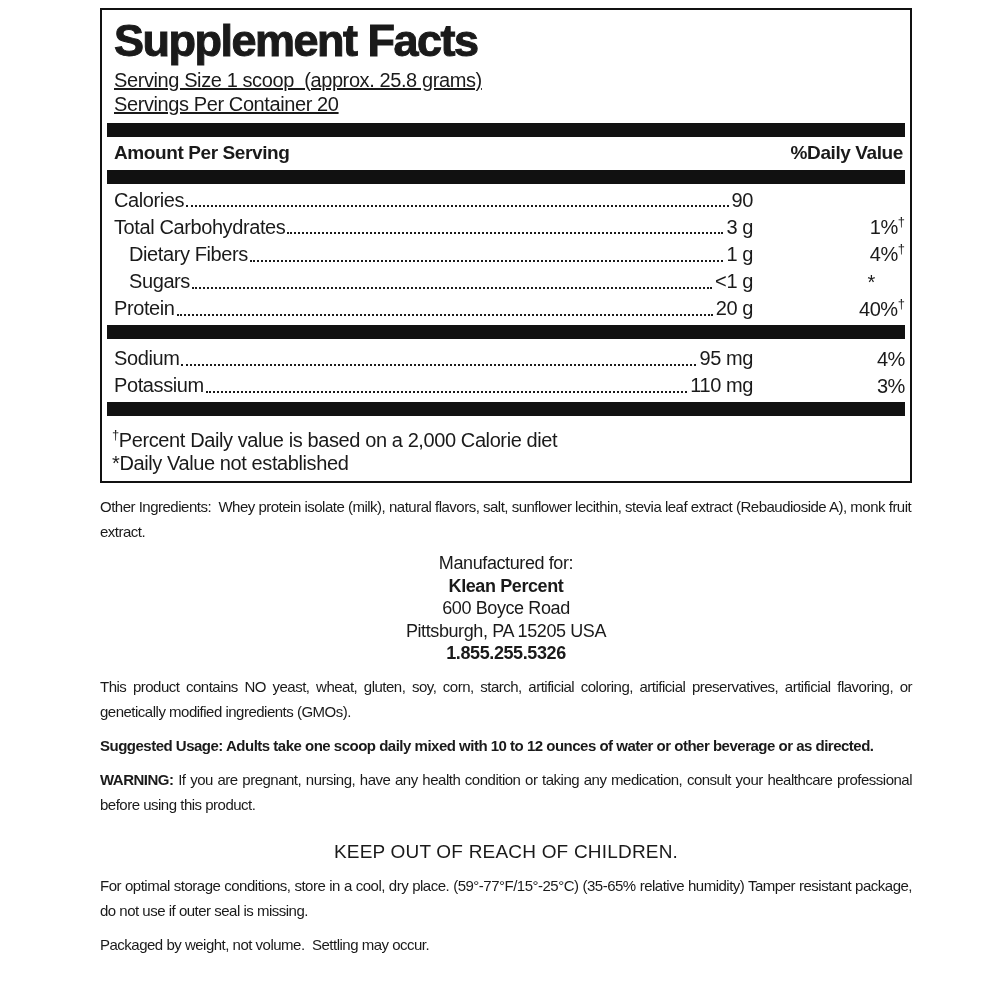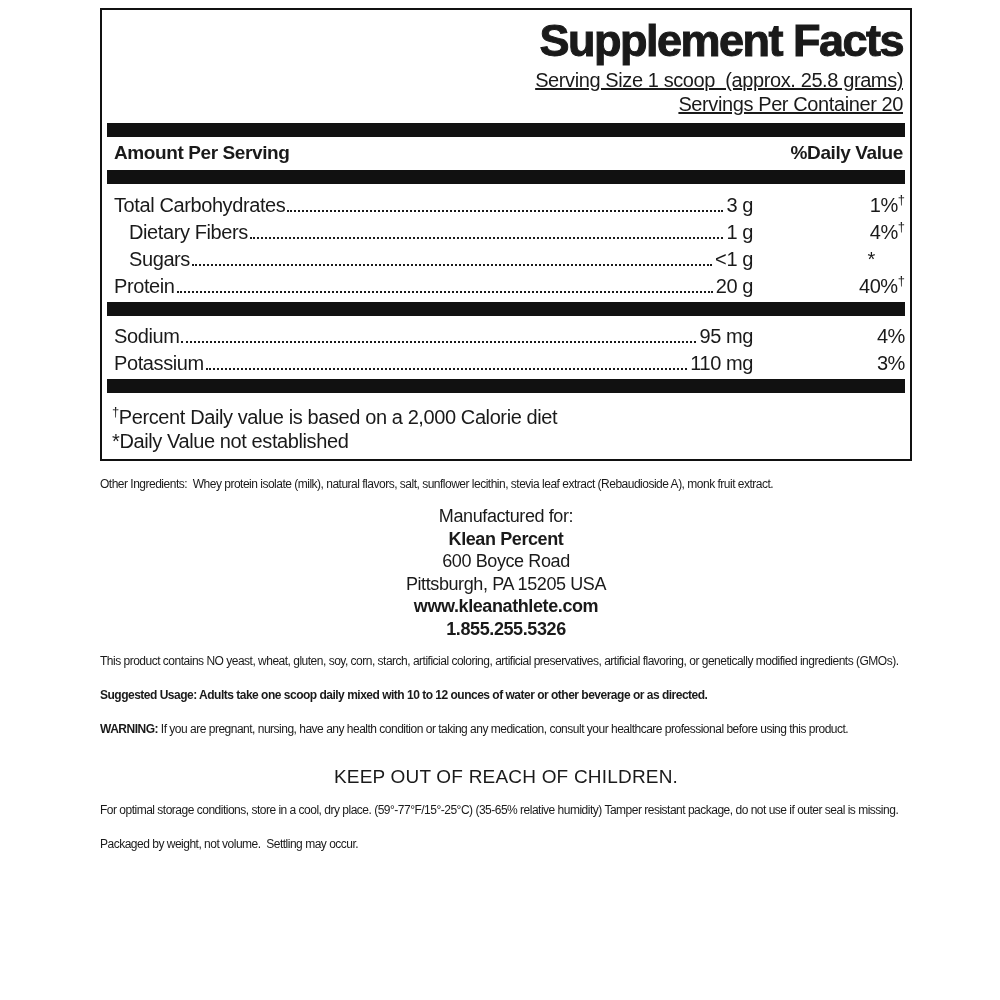--- a/index.html
+++ b/index.html
@@ -15,21 +15,21 @@
     left: 100px; top: 8px;
     width: 812px;
   }
 
   
   .sf-panel {
     border: 2px solid #111;
     padding: 5px 5px 6px 5px;
     margin-bottom: 11px;
   }
-  .sf-inner { padding: 0 2px 0 7px; text-align: right; }
+  .sf-inner { padding: 0 2px 0 7px; }
   .sf-title {
     font-size: 45px;
     font-weight: 900;
     letter-spacing: -1.5px;
     line-height: 49px;
     margin: 1px 0 3px 0;
     -webkit-text-stroke: 1px #1a1a1a;
   }
   .sf-serving {
     font-size: 20px;
@@ -84,21 +84,21 @@
   .footnotes {
     font-size: 20px;
     line-height: 24px;
     letter-spacing: -0.4px;
     padding: 3px 0 0 5px;
   }
   .fn-sup { font-size: 13px; vertical-align: super; }
 
   
   .para {
-    font-size: 12px;
+    font-size: 15px;
     line-height: 25px;
     letter-spacing: -0.5px;
     margin-top: 9px;
   }
   .justify { text-align: justify; }
   .pre { white-space: pre-wrap; }
   .bold { font-weight: bold; }
   .center { text-align: center; }
   .manufacturer {
     text-align: center;
@@ -128,20 +128,26 @@
     <div class="bar bar1"></div>
 
     <div class="sf-header">
       <span>Amount Per Serving</span>
       <span>%Daily Value</span>
     </div>
 
     <div class="bar bar2"></div>
 
     <div class="row">
+      <span class="label">Calories</span>
+      <span class="leader"></span>
+      <span class="amount">90</span>
+      <span class="dv"><span></span><span class="sup"></span></span>
+    </div>
+    <div class="row">
       <span class="label">Total Carbohydrates</span>
       <span class="leader"></span>
       <span class="amount">3 g</span>
       <span class="dv"><span>1%</span><span class="sup">†</span></span>
     </div>
     <div class="row indent">
       <span class="label">Dietary Fibers</span>
       <span class="leader"></span>
       <span class="amount">1 g</span>
       <span class="dv"><span>4%</span><span class="sup">†</span></span>
@@ -182,21 +188,20 @@
     </div>
   </div>
 
   <div class="para pre">Other Ingredients:  Whey protein isolate (milk), natural flavors, salt, sunflower lecithin, stevia leaf extract (Rebaudioside A), monk fruit extract.</div>
 
   <div class="manufacturer">
     <div>Manufactured for:</div>
     <div class="bold">Klean Percent</div>
     <div>600 Boyce Road</div>
     <div>Pittsburgh, PA 15205 USA</div>
-    <div class="bold">www.kleanathlete.com</div>
     <div class="bold">1.855.255.5326</div>
   </div>
 
   <div class="para justify">This product contains NO yeast, wheat, gluten, soy, corn, starch, artificial coloring, artificial preservatives, artificial flavoring, or genetically modified ingredients (GMOs).</div>
 
   <div class="para justify bold"><span>Suggested Usage:</span> <span>Adults take one scoop daily mixed with 10 to 12 ounces of water or other beverage or as directed.</span></div>
 
   <div class="para justify"><span class="bold">WARNING:</span> <span>If you are pregnant, nursing, have any health condition or taking any medication, consult your healthcare professional before using this product.</span></div>
 
   <div class="para center keepout">KEEP OUT OF REACH OF CHILDREN.</div>

